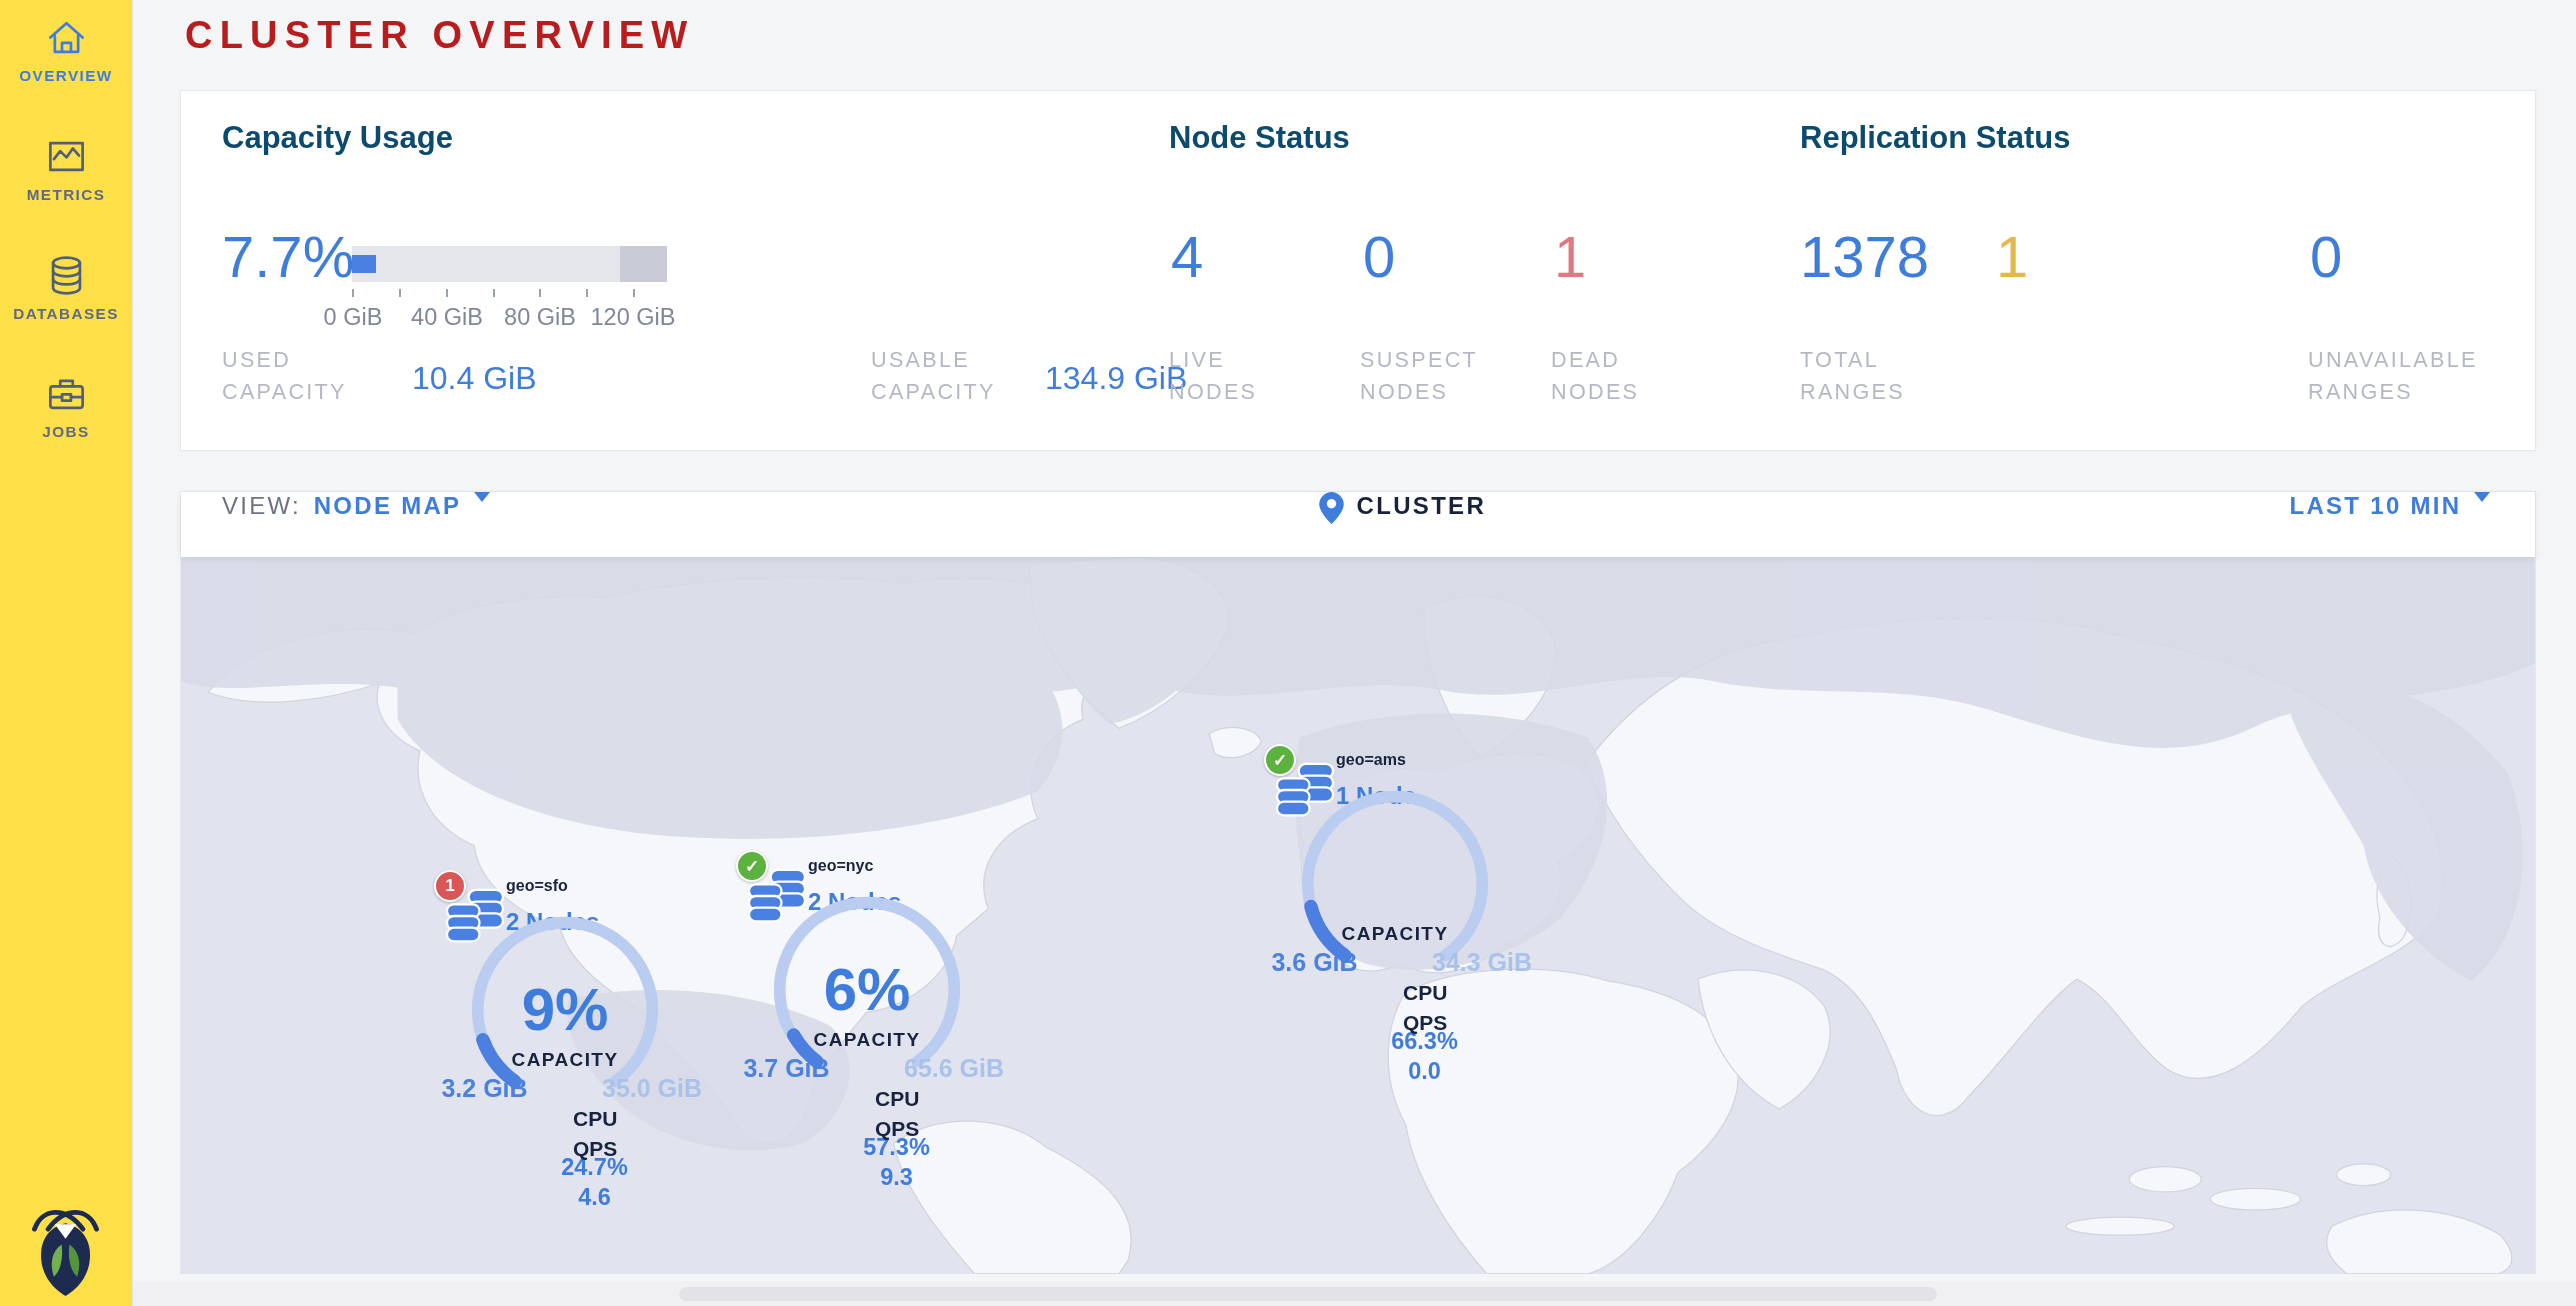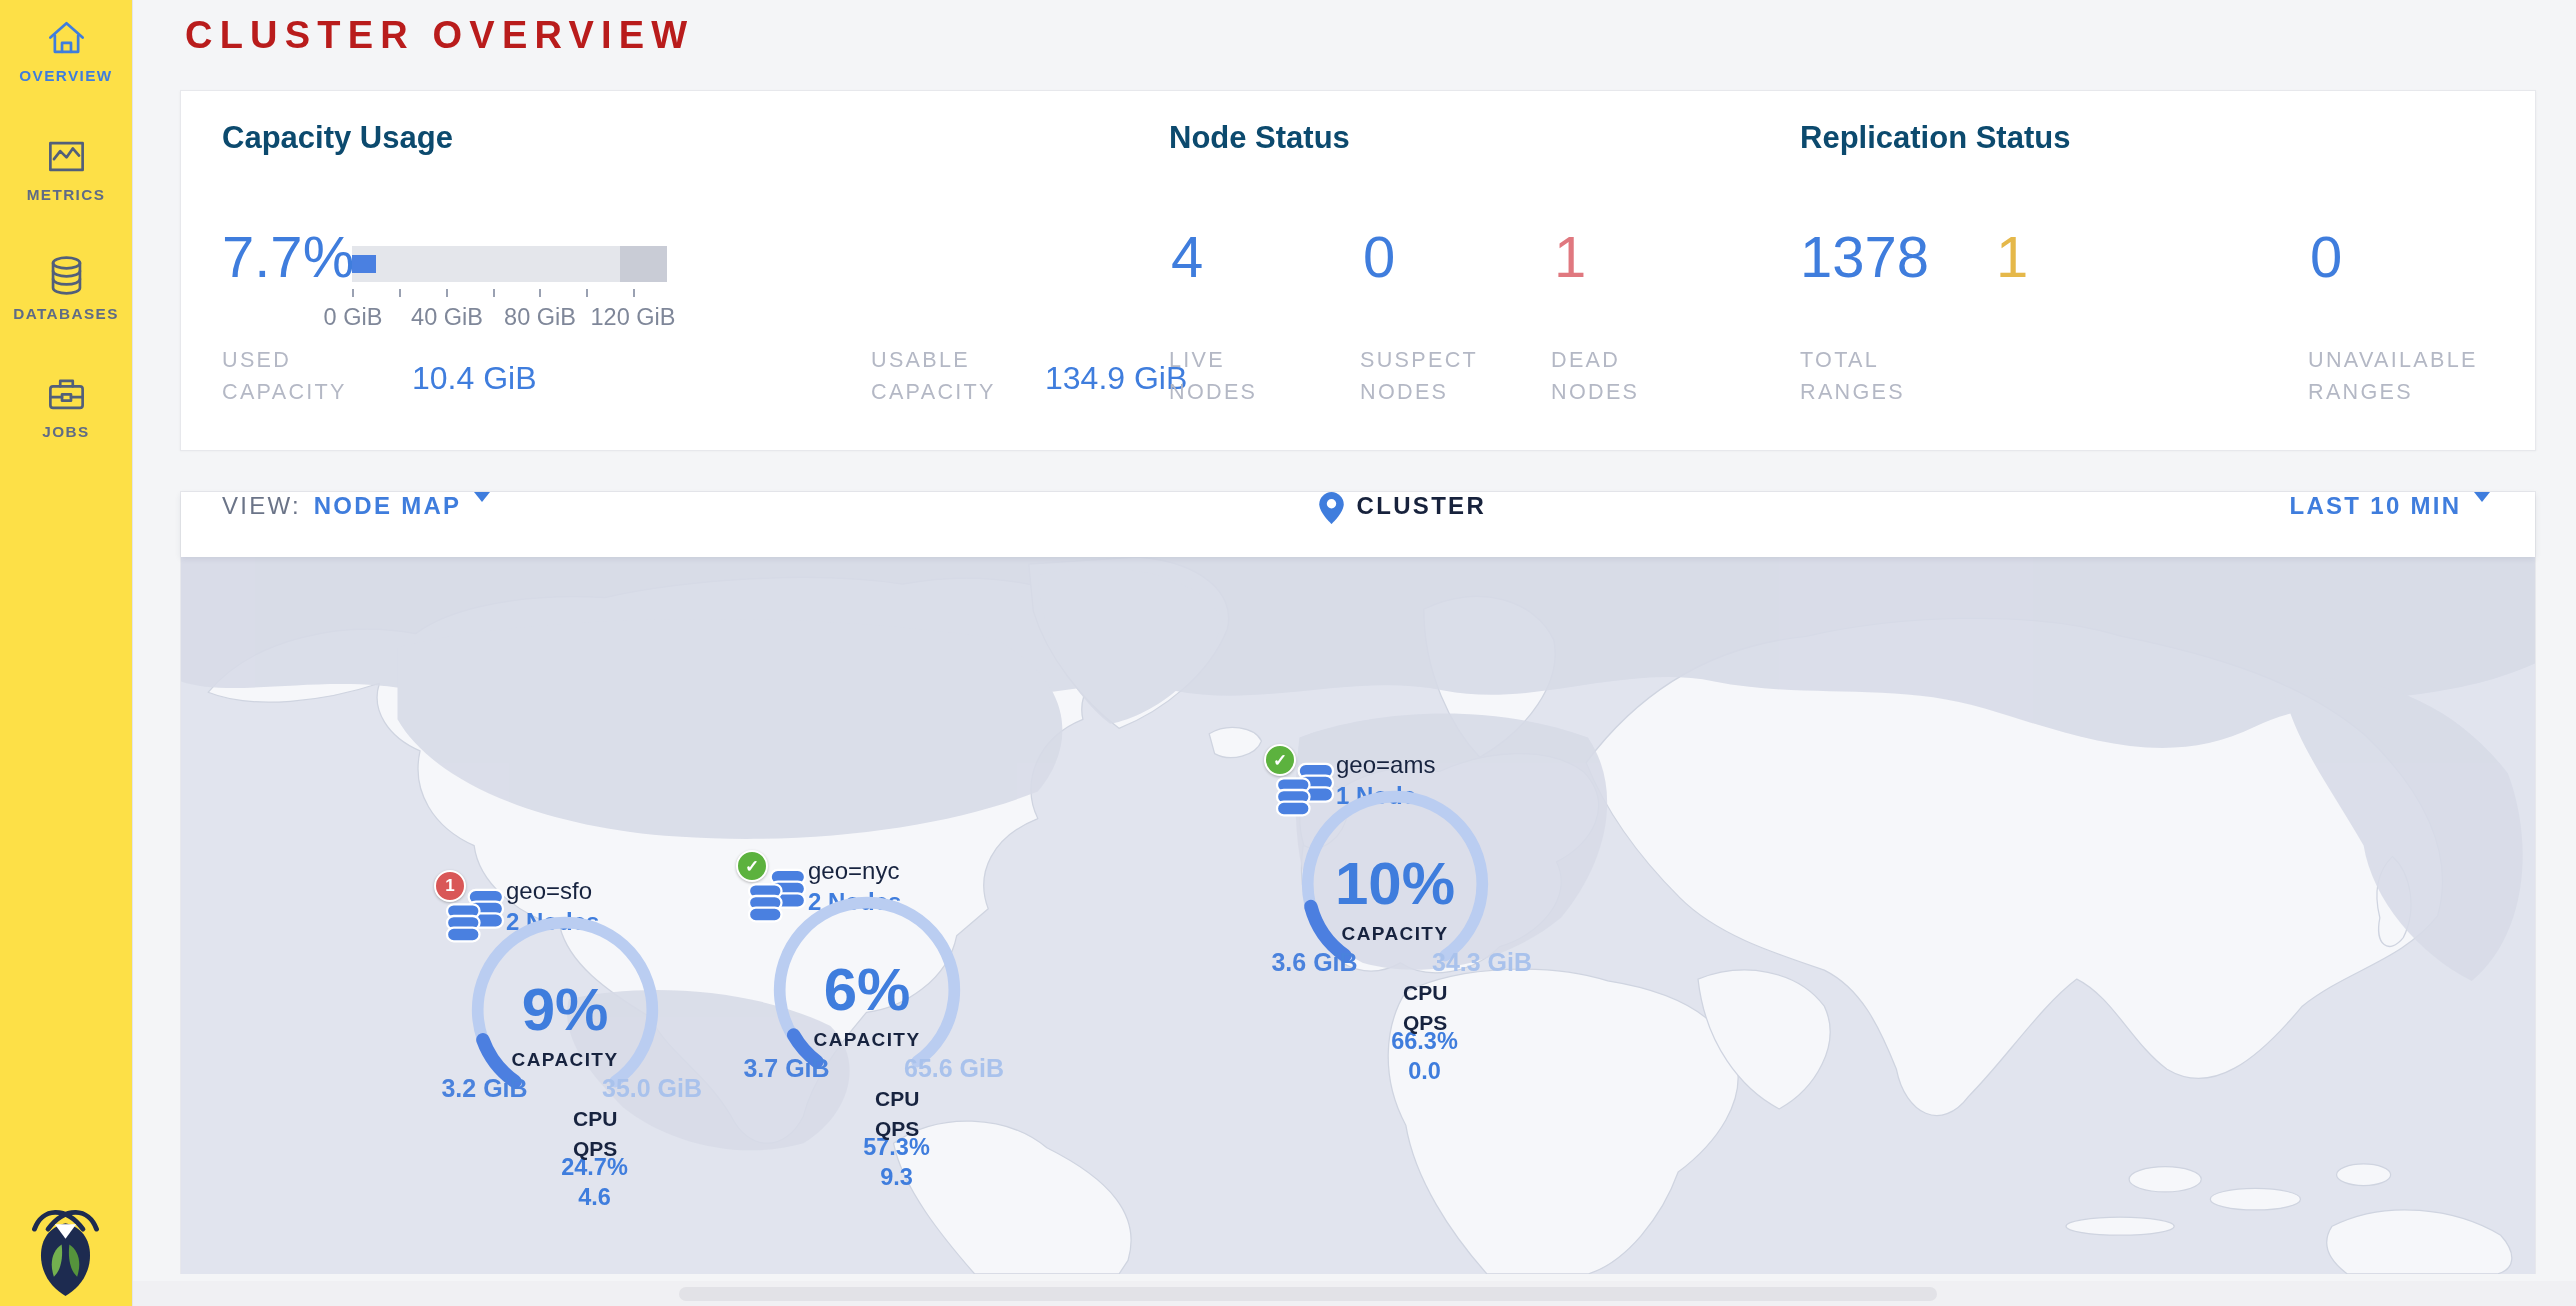--- a/index.html
+++ b/index.html
@@ -66,21 +66,21 @@
 
   
   .locality { position:absolute; width:289px; height:298px; z-index:2; }
   .loc-badge { position:absolute; left:0; top:0; width:32px; height:32px; border-radius:50%;
                border:2.7px solid #fff; color:#fff; font-size:17px; font-weight:700;
                display:flex; align-items:center; justify-content:center;
                box-shadow:0 0.9px 2.7px rgba(0,0,0,.25); }
   .badge-err { background:#d95757; }
   .badge-ok  { background:#5cb23e; }
   .loc-db { position:absolute; left:10.8px; top:18px; }
-  .loc-name  { position:absolute; left:72px; top:7.2px;  font-size:24px; font-weight:400; color:#17233f; }
+  .loc-name  { position:absolute; left:72px; top:7.2px;  font-size:16px; font-weight:700; color:#17233f; }
   .loc-nodes { position:absolute; left:72px; top:38px; font-size:24px; font-weight:800; color:#3f7ddd; cursor:pointer; }
   .loc-gauge { position:absolute; left:32px; top:41px; }
   .loc-pct { position:absolute; left:32px; top:105px; width:198px; text-align:center;
              font-size:60px; font-weight:700; color:#3f7ddd; }
   .loc-cap-label { position:absolute; left:32px; top:179px; width:198px; text-align:center;
                    font-size:19px; font-weight:800; letter-spacing:1.4px; color:#17233f; }
   .gib-used  { position:absolute; left:3.6px;  top:204px; width:90px; text-align:right;
                font-size:25px; font-weight:700; color:#4a82dd; }
   .gib-total { position:absolute; left:168px; top:204px; font-size:25px; font-weight:700; color:#a9c2ec; }
   .loc-row { position:absolute; left:34px; width:253px; height:25px;
@@ -326,21 +326,20 @@
             <rect x="2" y="31" width="36" height="15" rx="7.5"></rect>
             <rect x="2" y="44" width="36" height="15" rx="7.5"></rect>
         </g>
       </svg>
       <div class="loc-name">geo=ams</div>
       <div class="loc-nodes">1 Node</div>
       <svg class="loc-gauge" width="198" height="198" viewBox="0 0 220 220" fill="none">
         <path d="M54.4 189.5 A97 97 0 1 1 165.6 189.5" stroke="#bacdf1" stroke-width="13" stroke-linecap="round"></path>
         <path d="M16.5 135.0 A97 97 0 0 0 54.4 189.5" stroke="#4c7fe0" stroke-width="15" stroke-linecap="round"></path>
       </svg>
-      <div class="loc-pct">10%</div>
       <div class="loc-cap-label">CAPACITY</div>
       <div class="gib-used">3.6 GiB</div>
       <div class="gib-total">34.3 GiB</div>
       <div class="loc-row row-cpu">
         <span class="loc-metric-label">CPU</span>
         <svg class="spark" width="101" height="24" viewBox="0 0 112 27">
           <polyline points="2,20 10,9 16,8 22,19 30,20 36,7 42,8 48,20 56,21 64,20 72,21 80,20 88,21 96,20 103,19 109,9" stroke="#4a80e0" stroke-width="2" fill="none"></polyline>
         </svg>
         <span class="loc-metric-value">66.3%</span>
       </div>

